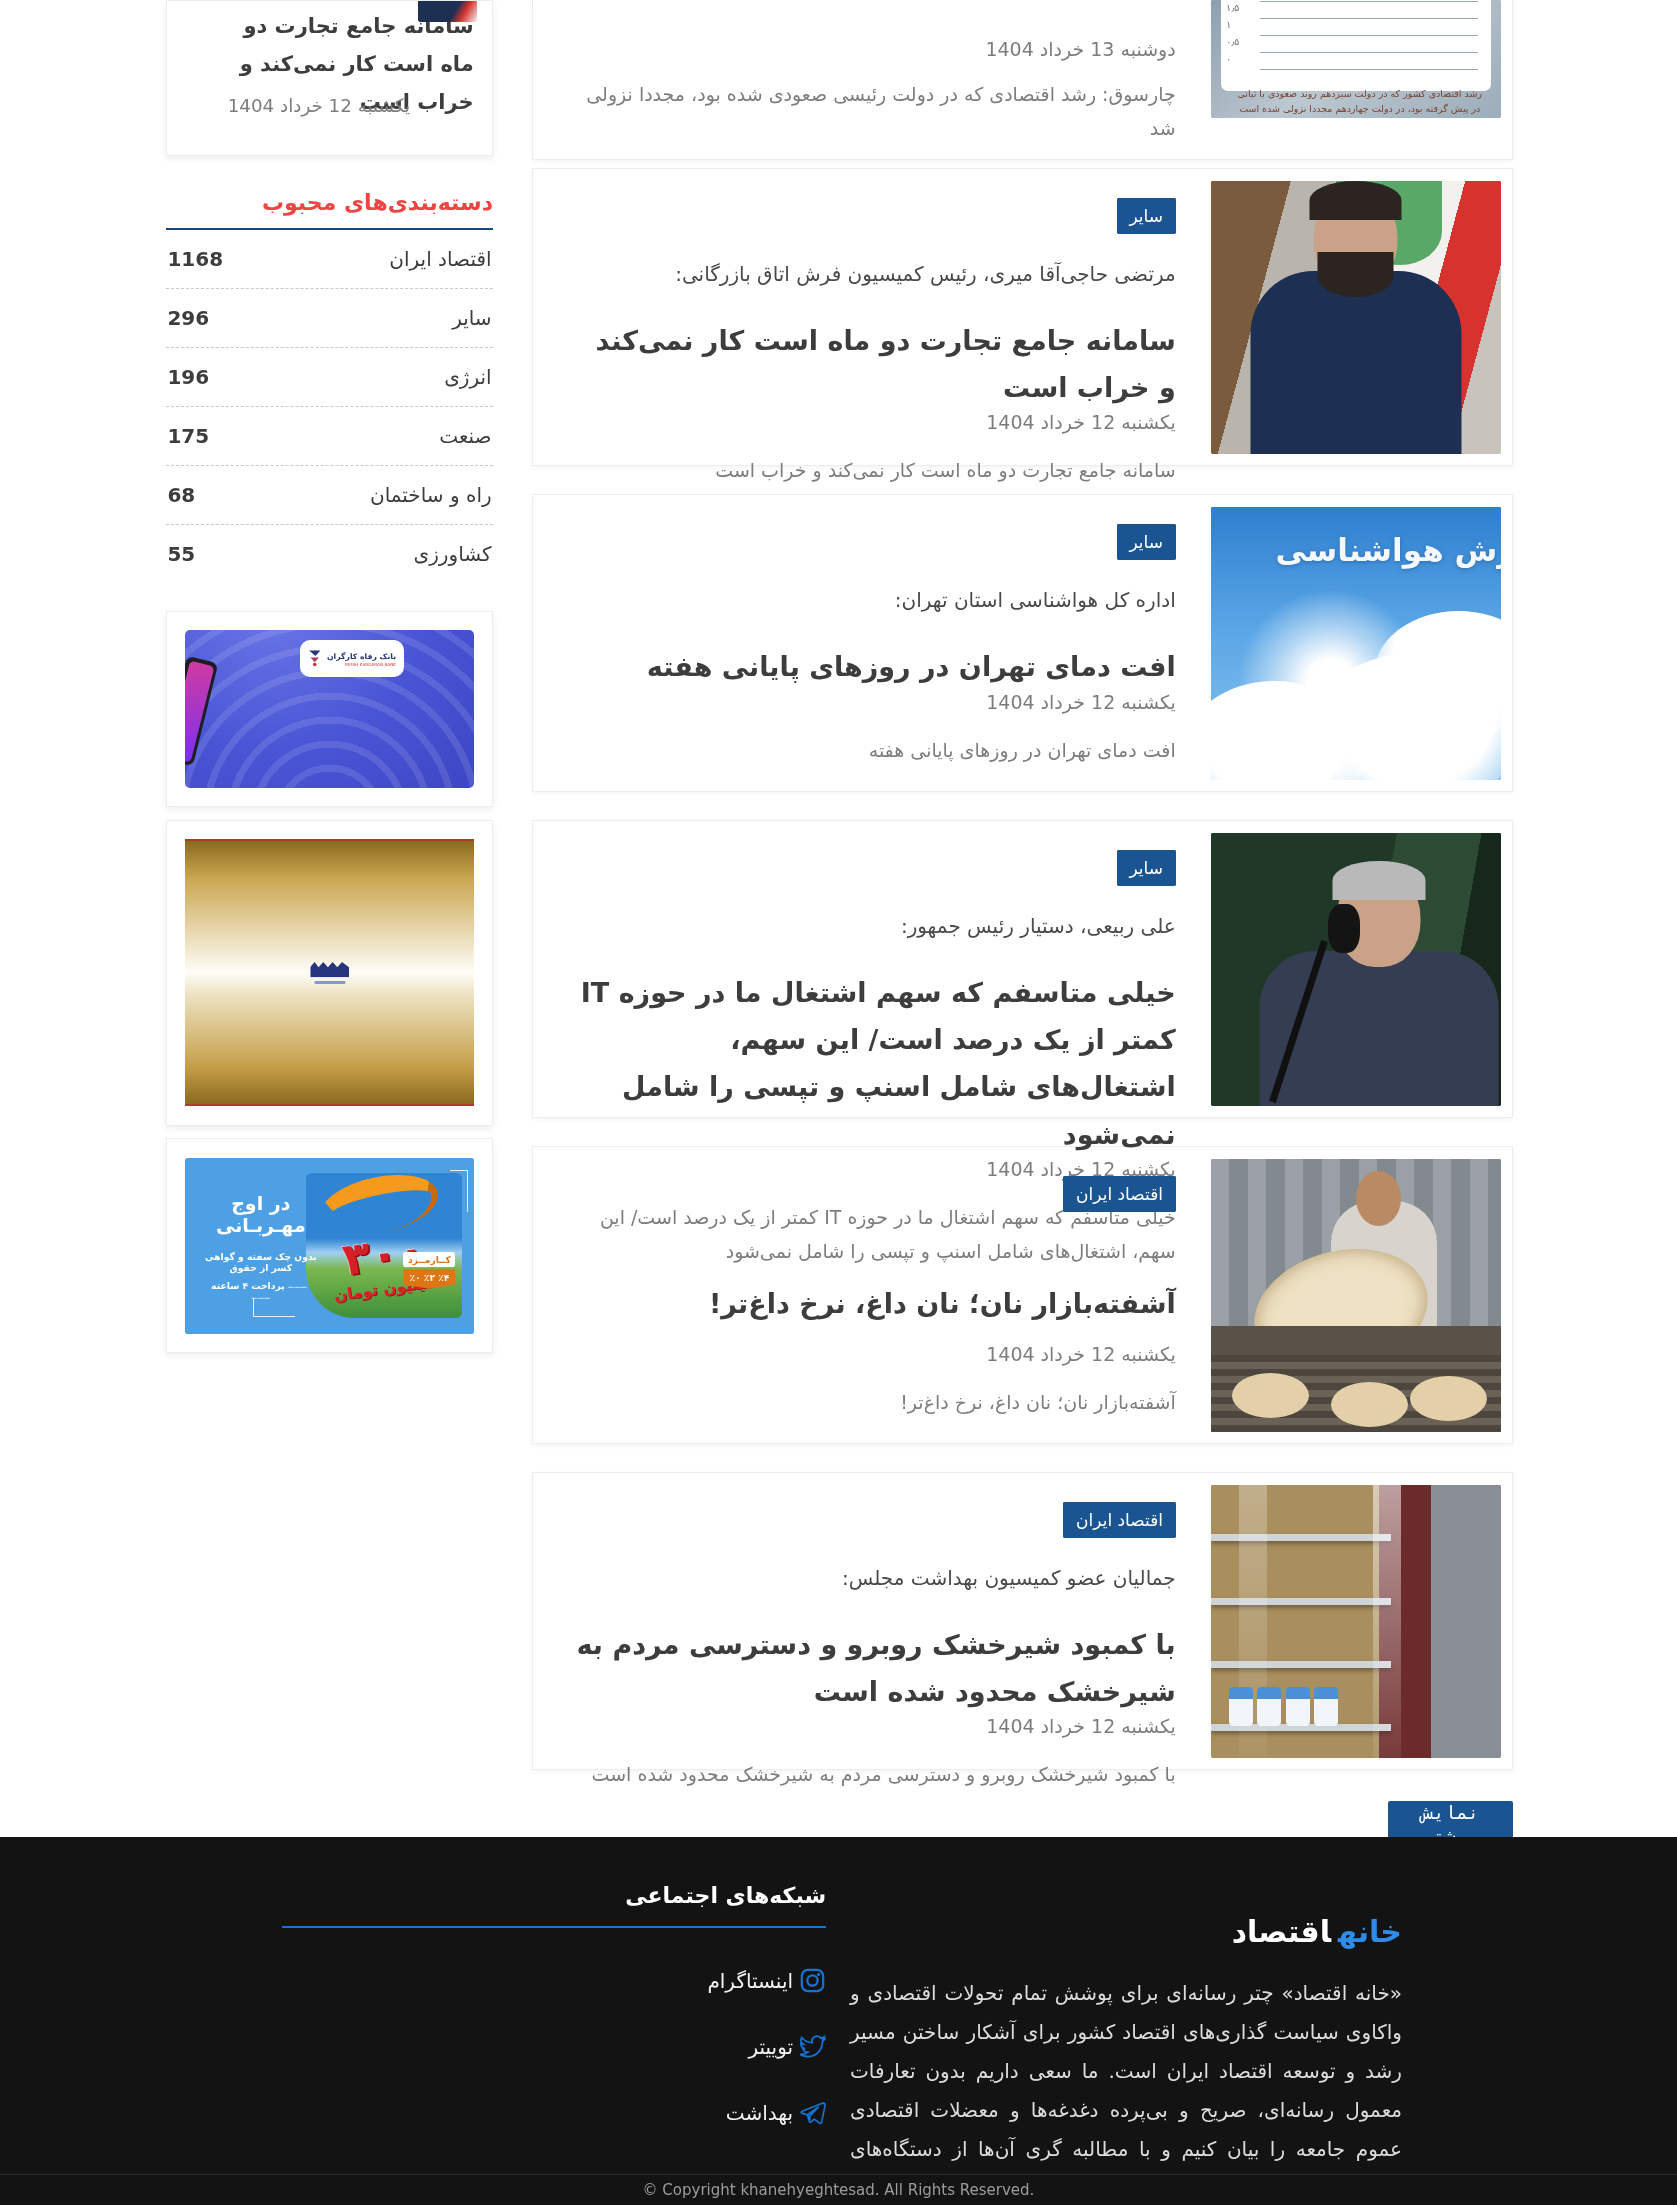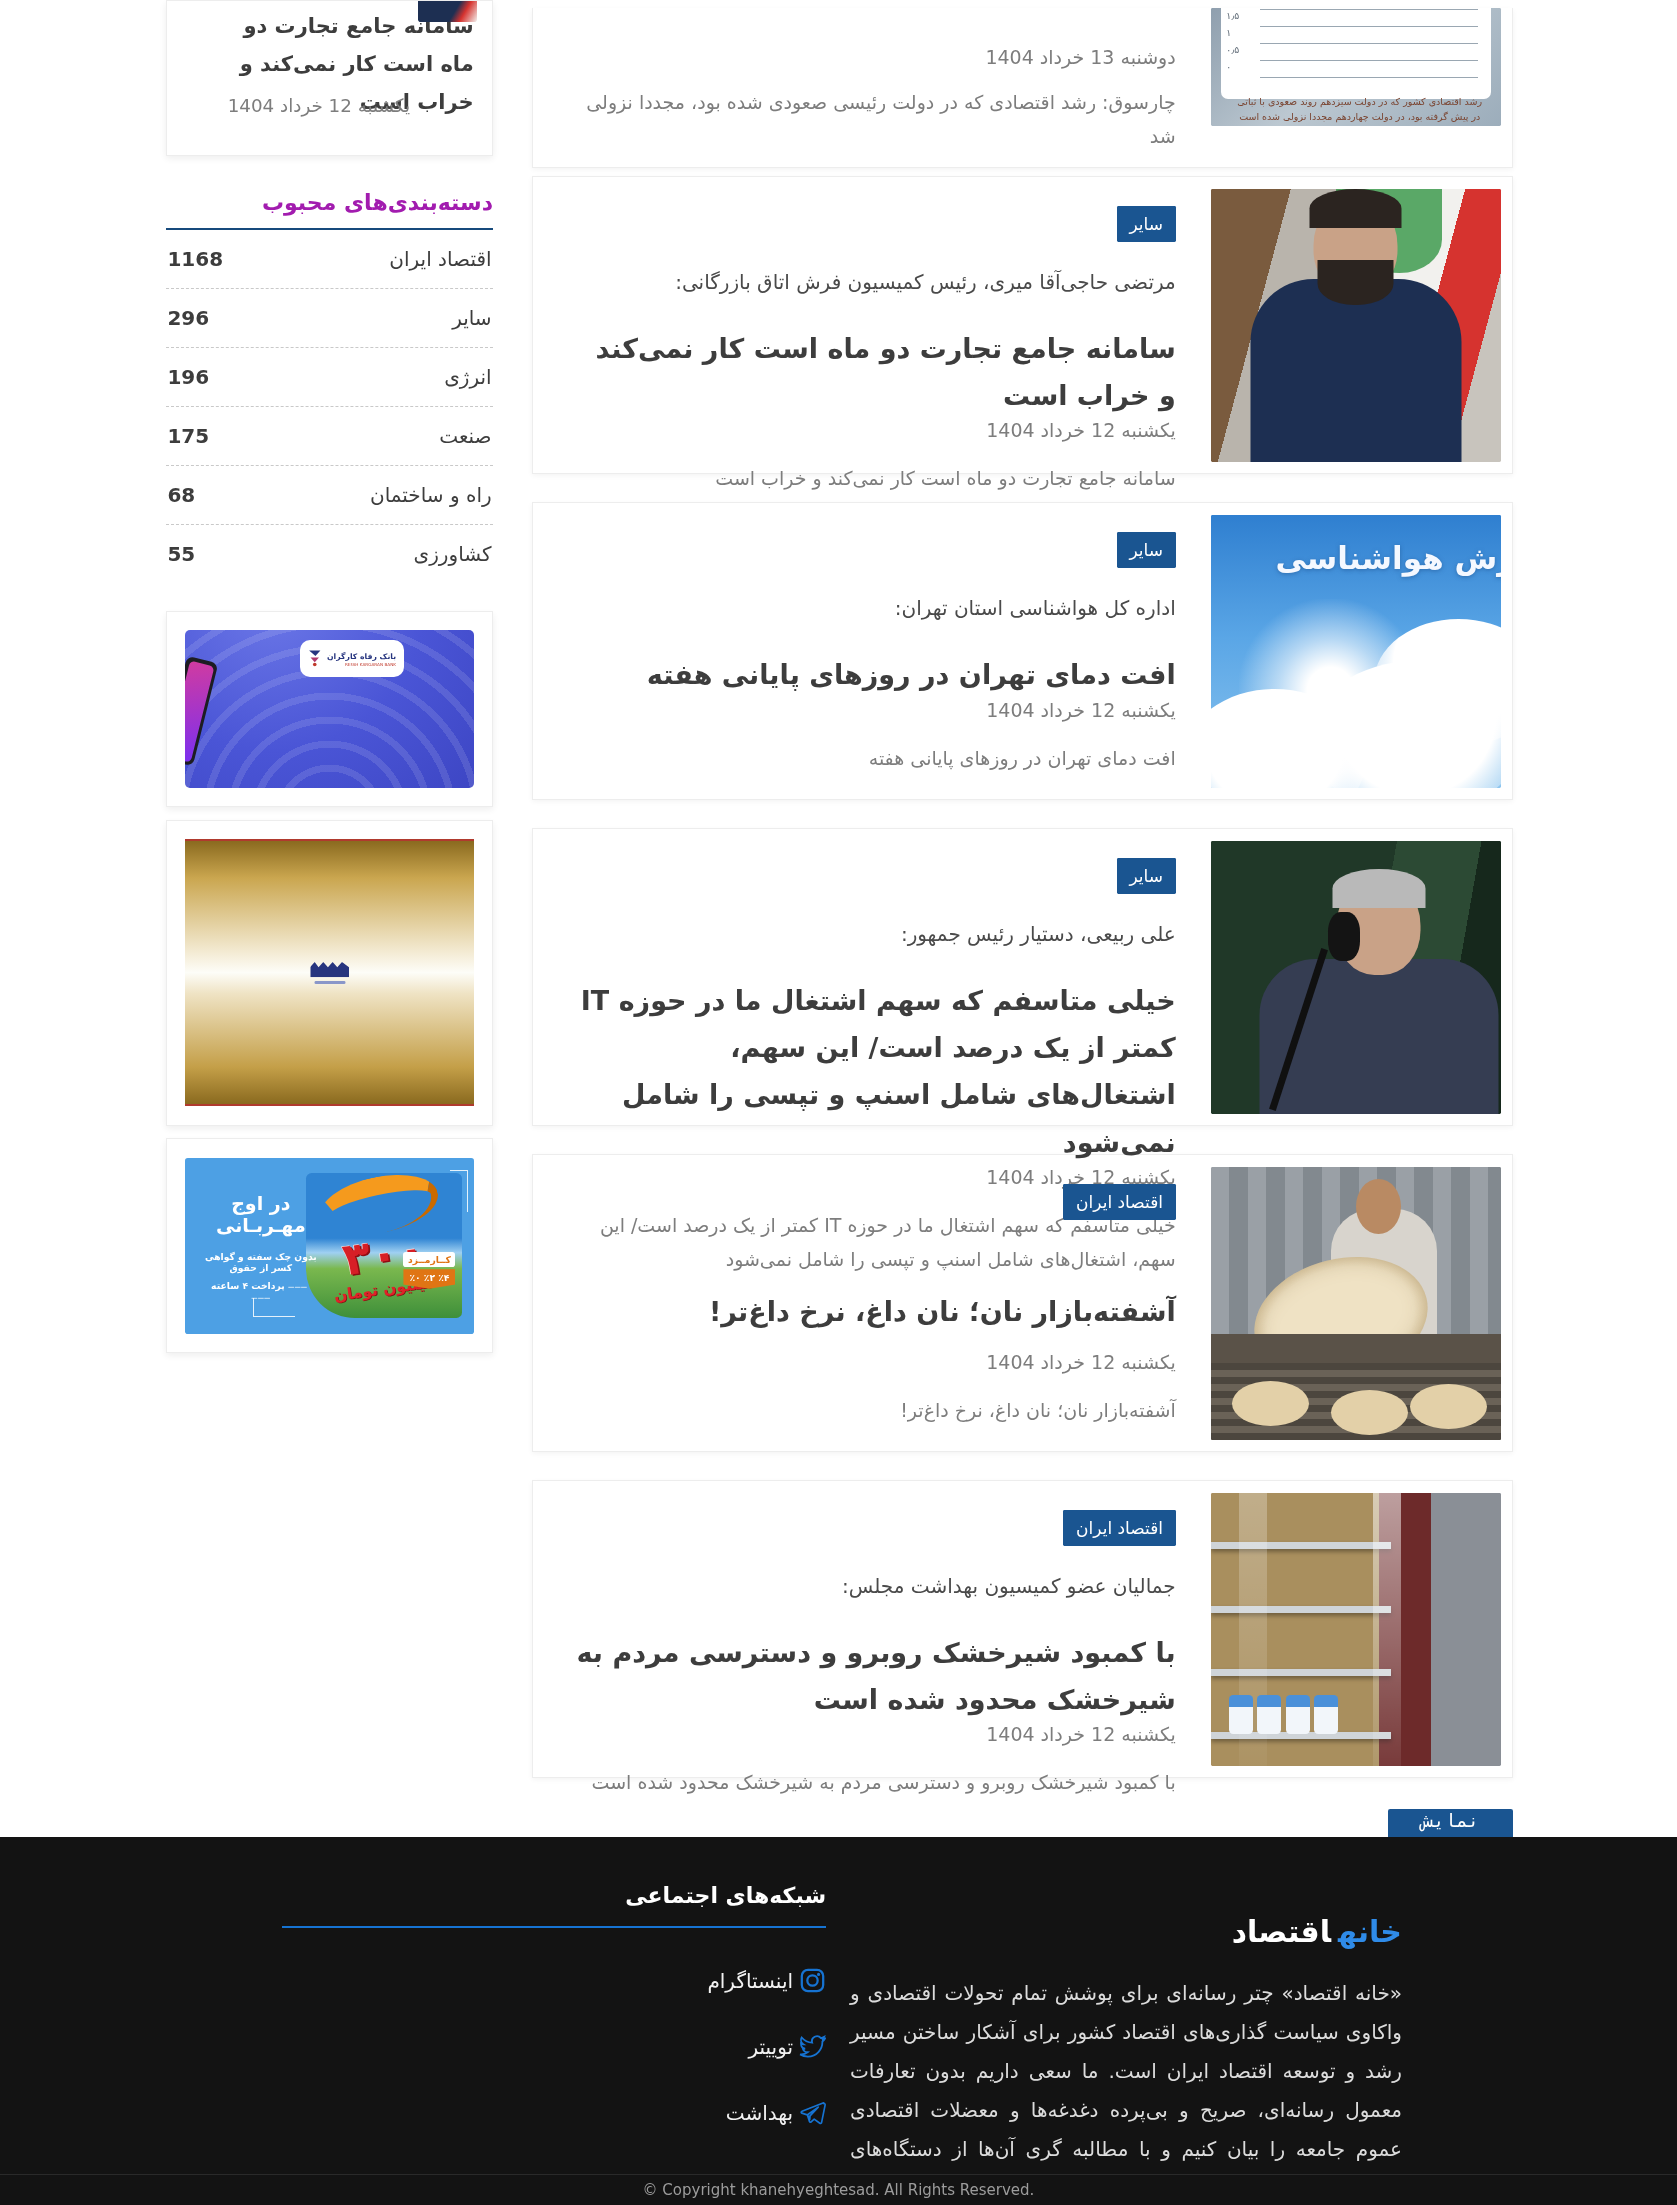--- a/index.html
+++ b/index.html
@@ -1,21 +1,21 @@
 <!DOCTYPE html>
 <html dir="rtl" lang="fa" style="font-size:11.3px"><head>
 <meta charset="utf-8">
 <style>
   * { margin:0; padding:0; box-sizing:border-box; }
   html,body { background:#ffffff; }
   body { width:1677px; height:2205px; font-family:"DejaVu Sans", sans-serif; direction:rtl; overflow:hidden; position:relative; }
   .page { position:relative; width:1677px; height:2205px; background:#fff; }
 
   
-  .main-col { position:absolute; top:8px; right:164px; width:981px; }
+  .main-col { position:absolute; top:0; right:164px; width:981px; }
   .card { background:#fff; border:0.7px solid #ededed; box-shadow:0 2.1px 5.6px rgba(0,0,0,.05); margin-bottom:28px; display:flex; flex-direction:row; padding:11.3px; }
   .card-img { flex:0 0 290px; width:290px; overflow:hidden; position:relative; border-radius:1.4px; background:#ccc; }
   .card-body { flex:1; display:flex; flex-direction:column; padding:17px 35px 12.7px 28px; text-align:right; }
   .badge { display:inline-block; align-self:flex-start; background:#1a5591; color:#fff; font-size:17px; padding:7px 12.7px; border-radius:1.4px; line-height:1.3; }
   .source { margin-top:28px; font-size:20px; color:#4a4a4a; }
   .title { margin-top:31px; font-size:27px; font-weight:bold; color:#3d3d3d; line-height:1.75; }
   .meta { margin-top:auto; }
   .date { font-size:19px; color:#7d7d7d; }
   .desc { margin-top:20px; font-size:19px; color:#7d7d7d; line-height:1.8; }
 
@@ -65,21 +65,21 @@
 
   .show-more { display:block; margin:31px 0 0 0; width:125px; height:41px; background:#1a5591; color:#fff; font-size:19px; border:none; border-radius:2.1px; font-family:Liberation Mono, monospace; cursor:pointer; }
 
   
   .sidebar { position:absolute; top:0; left:166px; width:327px; }
   .side-card { background:#fff; border:0.7px solid #ededed; box-shadow:0 2.8px 7px rgba(0,0,0,.07); padding:7px 18.3px 21px 18.3px; position:relative; height:156px; }
   .side-card .thumb { position:absolute; top:0; right:15.5px; width:59px; height:21px; background:linear-gradient(120deg,#1d2f52 0 60%,#d6332f 75%,#f2f1ee); border-radius:0 0 2.8px 2.8px; }
   .side-card .t { font-size:21px; font-weight:bold; color:#3d3d3d; line-height:1.8; text-align:right; padding-left:2.8px; width:244px; }
   .side-card .d { position:absolute; bottom:39px; right:82px; font-size:18.3px; color:#7d7d7d; }
   .cats { margin-top:34px; }
-  .cats h3 { font-size:22px; font-weight:bold; color:#a21caf; text-align:right; padding-bottom:12.7px; border-bottom:2.1px solid #174a7c; }
+  .cats h3 { font-size:22px; font-weight:bold; color:#ef4444; text-align:right; padding-bottom:12.7px; border-bottom:2.1px solid #174a7c; }
   .cat-row { display:flex; justify-content:space-between; align-items:center; padding:17px 1.4px; border-bottom:0.7px dashed #c9c9c9; font-size:20px; color:#3d3d3d; cursor:pointer; }
   .cat-row:last-child { border-bottom:none; }
   .cat-count { font-weight:bold; color:#3d3d3d; }
   .ad-wrap { background:#fff; border:0.7px solid #ededed; box-shadow:0 2.8px 7px rgba(0,0,0,.07); padding:18.3px; margin-top:12.7px; }
   .ad1 { position:relative; height:158px; overflow:hidden; border-radius:5px;
          background:radial-gradient(circle at 30% -20%, #6d79e8, #4a55d6 55%, #3d46c4);
          background-color:#4a55d6; }
   .ad1 .pat { position:absolute; inset:0; background:repeating-radial-gradient(circle at 50% 120%, rgba(255,255,255,.14) 0 7px, rgba(255,255,255,0) 7px 24px); opacity:.8; }
   .ad1 .chip { position:absolute; top:10px; right:70px; width:104px; height:37px; background:#fff; border-radius:10px; display:flex; align-items:center; justify-content:center; gap:4.2px; }
   .ad1 .chip .fa { font-size:7.7px; color:#27357f; font-weight:bold; line-height:1.2; }

